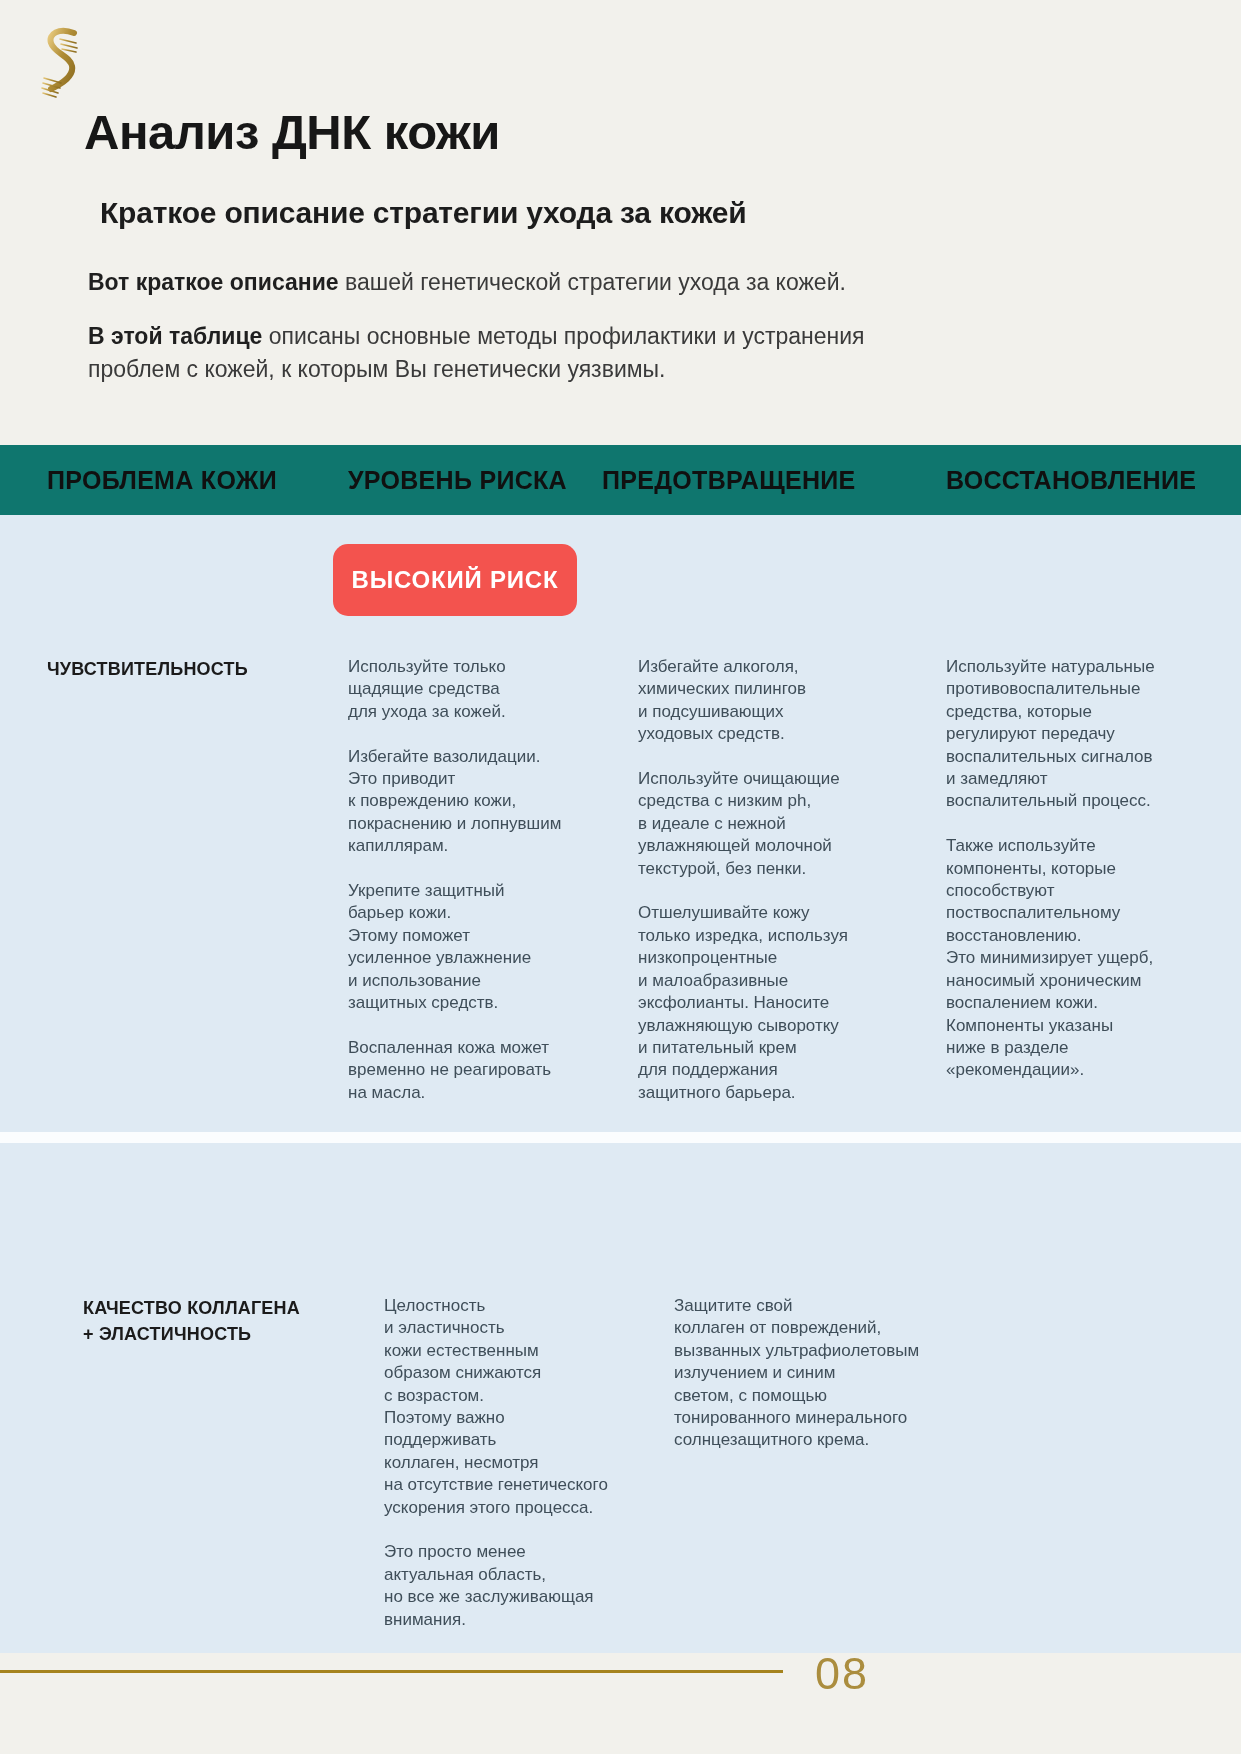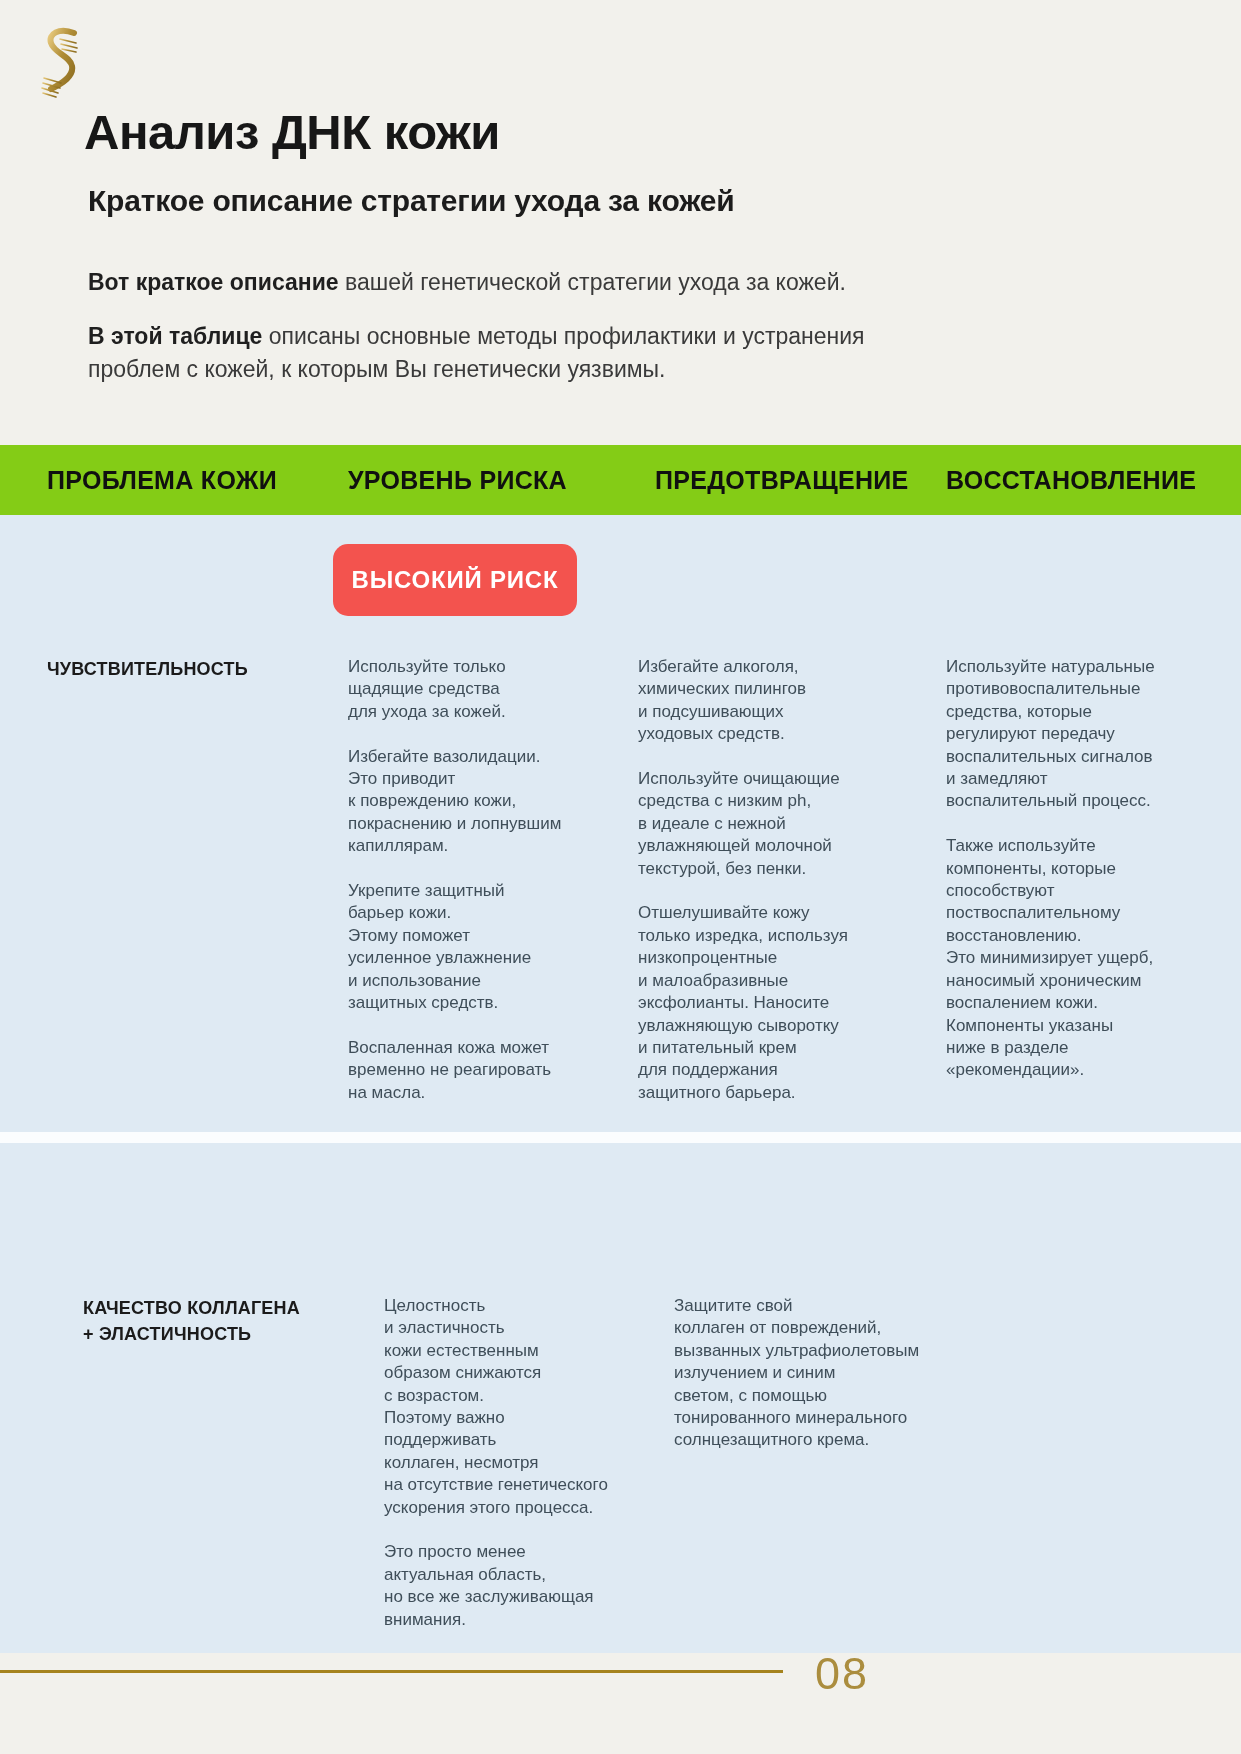--- a/index.html
+++ b/index.html
@@ -17,41 +17,41 @@
     overflow:hidden;
   }
   .logo{
     position:absolute; left:36px; top:26px; width:52px; height:76px;
   }
   .title{
     position:absolute; left:84px; top:104px; margin:0;
     font-size:49px; font-weight:800; color:#171717; letter-spacing:-0.5px;
   }
   .subtitle{
-    position:absolute; left:84px; top:180px; margin:4px;
+    position:absolute; left:84px; top:180px; margin:16px;
     font-size:30px; font-weight:700; color:#1c1c1c; letter-spacing:-0.2px;
   }
   .intro{
     position:absolute; left:88px; margin:0; width:1070px;
     font-size:23px; line-height:33px; color:#3a3a3a; white-space:pre-line;
   }
   .intro b{color:#1f1f1f;}
   .intro.p1{top:266px;}
   .intro.p2{top:320px;}
 
   .thead{
     position:absolute; left:0; top:445px; width:1241px; height:70px;
-    background:#84cc16;
+    background:#0f766e;
   }
   .thead .th{
     position:absolute; top:50%; transform:translateY(-50%);
     font-size:25px; font-weight:700; color:#101010; letter-spacing:0.3px;
     white-space:nowrap;
   }
-  .th.c1{left:47px;} .th.c2{left:348px;} .th.c3{left:655px;} .th.c4{left:946px;}
+  .th.c1{left:47px;} .th.c2{left:348px;} .th.c3{left:602px;} .th.c4{left:946px;}
 
   .band{
     position:absolute; left:0; width:1241px; background:#dfeaf3;
   }
   .band.high{top:515px; height:617px;}
   .band.low{top:1143px; height:510px;}
   .gap{
     position:absolute; left:0; top:1132px; width:1241px; height:11px;
     background:#fbfdfe;
   }

